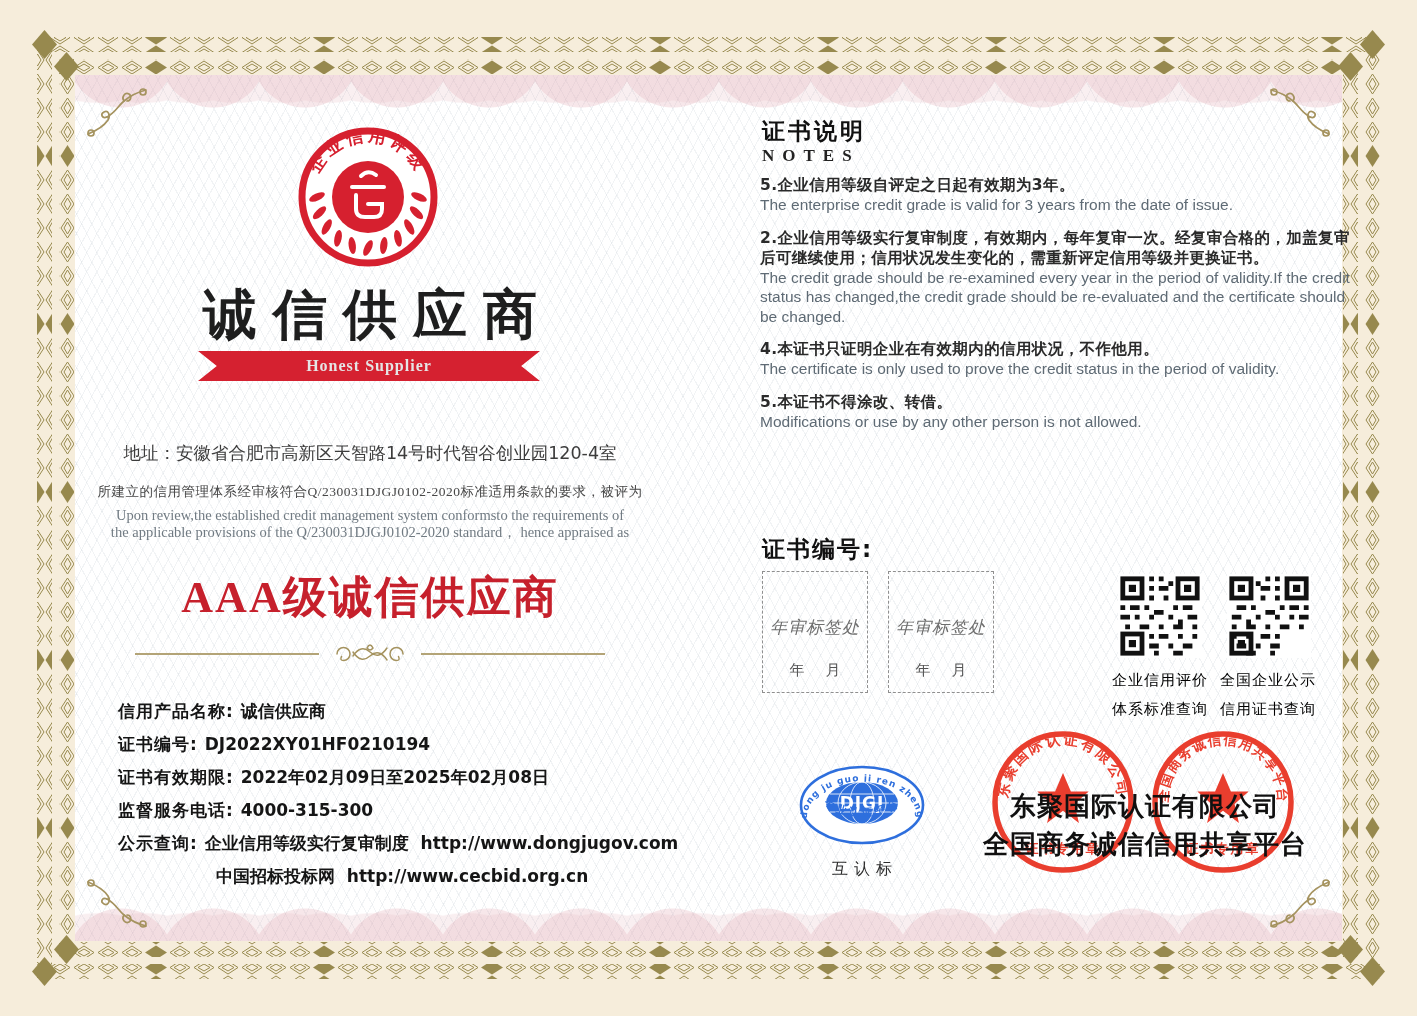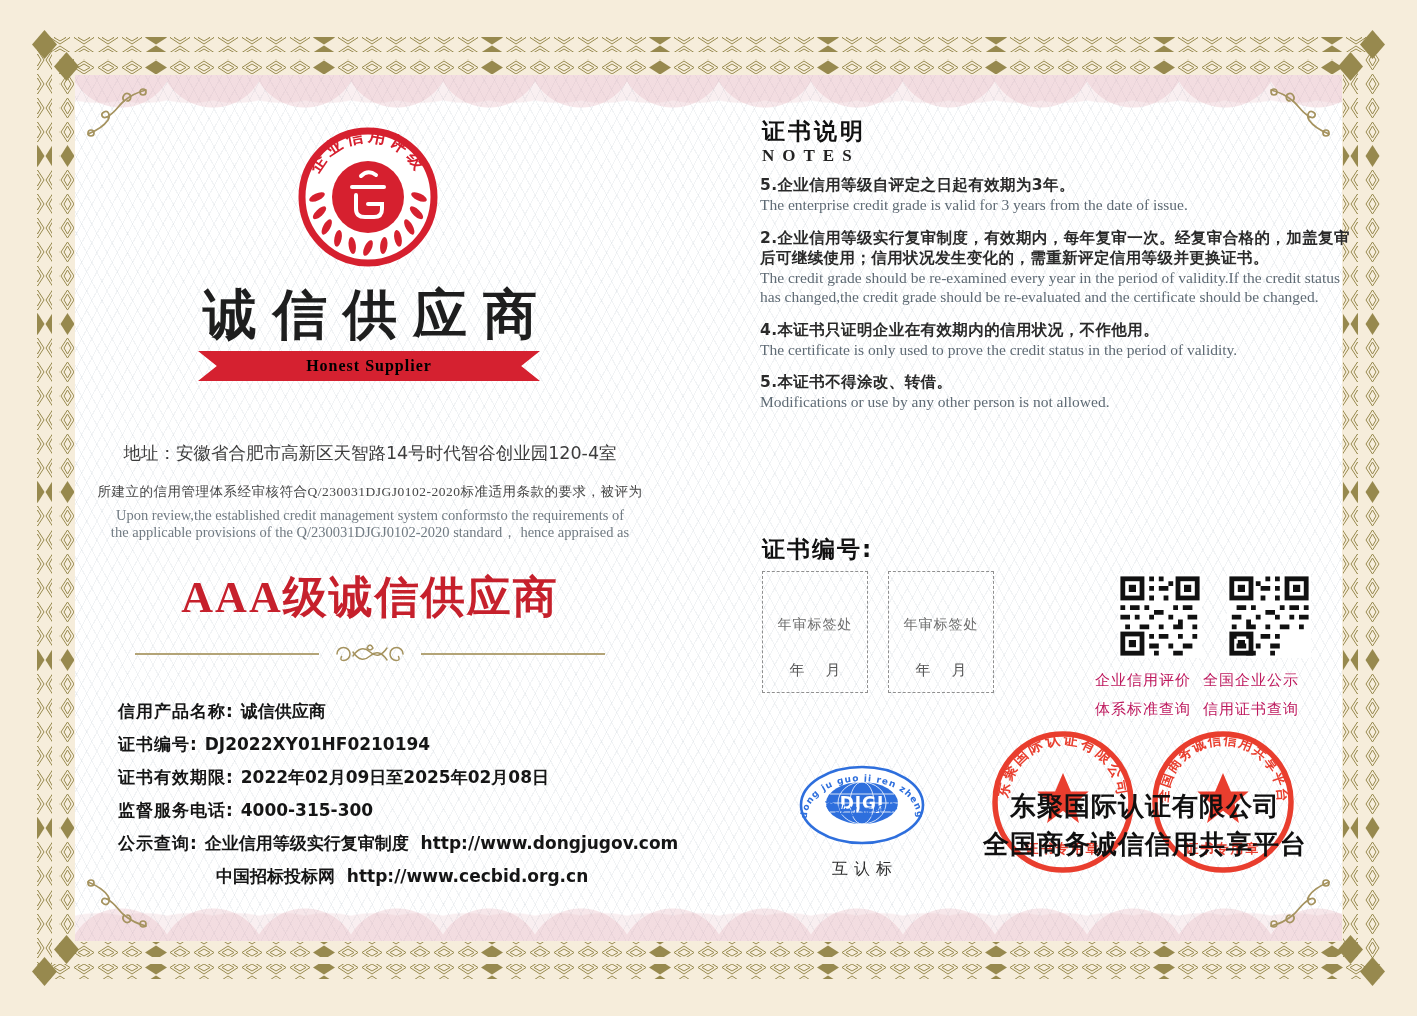--- a/index.html
+++ b/index.html
@@ -41,21 +41,21 @@
   
   .abs { position:absolute; }
   .ctr { text-align:center; }
 
   
   .cert-title { left:90px; top:279px; width:560px; font-size:54px; font-weight:bold; color:#1e1e1e;
                 letter-spacing:16px; padding-left:16px; }
   .ribbon { left:198px; top:351px; width:342px; height:30px; background:#d52130;
             clip-path:polygon(0 0,100% 0,94.5% 50%,100% 100%,0 100%,5.5% 50%);
             display:flex; align-items:center; justify-content:center; }
-  .ribbon span { color:#000000; font-family:"Liberation Serif", serif; font-weight:bold; font-size:16px; letter-spacing:1px; }
+  .ribbon span { color:#e5e5e5; font-family:"Liberation Serif", serif; font-weight:bold; font-size:16px; letter-spacing:1px; }
   .company { left:90px; top:402px; width:560px; font-size:28px; font-weight:bold; color:#161616; letter-spacing:1px; }
   .address { left:90px; top:441px; width:560px; font-size:17.5px; color:#3c3c3c; }
   .statement { left:78px; top:483px; width:584px; }
   .statement .cn { font-size:13.5px; color:#474747; letter-spacing:.5px; margin-bottom:6px;font-family:Liberation Serif, serif; }
   .statement .en { font-family:"Liberation Serif", serif; font-size:14.5px; color:#707a82; line-height:17px; }
   .grade { left:90px; top:568px; width:560px; font-family:"Liberation Serif", serif;
            font-size:44px; font-weight:bold; color:#c6202c; letter-spacing:2px; }
   .divider { left:135px; top:639px; width:470px; height:30px; display:flex; align-items:center; gap:8px; }
   .divider .line { flex:1; height:1.5px; background:#b3a477; }
   .details { left:118px; top:695px; width:545px; }
@@ -63,33 +63,33 @@
   .details .row .lbl { letter-spacing:1px; }
   .details .row.indent { padding-left:98px; }
 
   
   .notes-title { left:762px; top:116px; width:300px; font-size:23px; font-weight:bold; color:#111; letter-spacing:3px; }
   .notes-sub   { left:762px; top:146px; width:300px; font-family:"Liberation Serif", serif;
                  font-size:17px; font-weight:bold; color:#222; letter-spacing:8px; }
   .notes { left:760px; top:175px; width:592px; }
   .note { margin-bottom:13px; }
   .note .cn { font-size:15.5px; font-weight:600; color:#2a2a2a; line-height:20px; letter-spacing:.4px; }
-  .note .en { font-family:Liberation Serif, serif; font-size:15.5px; color:#5e6a74; line-height:19.5px; }
+  .note .en { font-family:Liberation Sans, sans-serif; font-size:15.5px; color:#5e6a74; line-height:19.5px; }
 
   .annual-title { left:762px; top:534px; width:300px; font-size:23px; font-weight:bold; color:#111; letter-spacing:2px; }
   .stub { position:absolute; top:571px; width:106px; height:122px; border:1.5px dashed #8f8f8f; }
   .stub.s1 { left:762px; } .stub.s2 { left:888px; }
   .stub .lab { position:absolute; top:44px; left:0; width:100%; text-align:center;
-               font-size:14px; color:#6d6d6d; letter-spacing:1px; }
+               font-size:17px; color:#6d6d6d; letter-spacing:1px;font-style:italic; }
   .stub .ym { position:absolute; bottom:12px; left:0; width:100%; display:flex; justify-content:space-around;
               padding:0 16px; font-size:15px; color:#555; }
 
   .qr { position:absolute; top:574px; width:84px; height:84px; }
   .qr.q1 { left:1118px; } .qr.q2 { left:1227px; }
-  .qr-label { position:absolute; width:130px; text-align:left; font-size:15px; color:#be185d;
+  .qr-label { position:absolute; width:130px; text-align:center; font-size:15px; color:#000000;
               letter-spacing:1px; line-height:24px; }
   .ql1 { left:1095px; top:668px; } .ql2 { left:1203px; top:668px; }
   .qr-label div { margin-bottom:5px; }
 
   .badge { left:797px; top:763px; width:130px; height:86px; }
   .badge-caption { left:797px; top:859px; width:130px; font-size:16px; color:#2d2d2d; letter-spacing:6px; padding-left:6px; }
 
   .stamps { left:982px; top:716px; width:324px; height:172px; }
   .stamp-overlay { left:943px; top:787px; width:404px; text-align:center; color:#101010;
                    font-weight:bold; font-size:26px; line-height:38px; letter-spacing:1px; }

